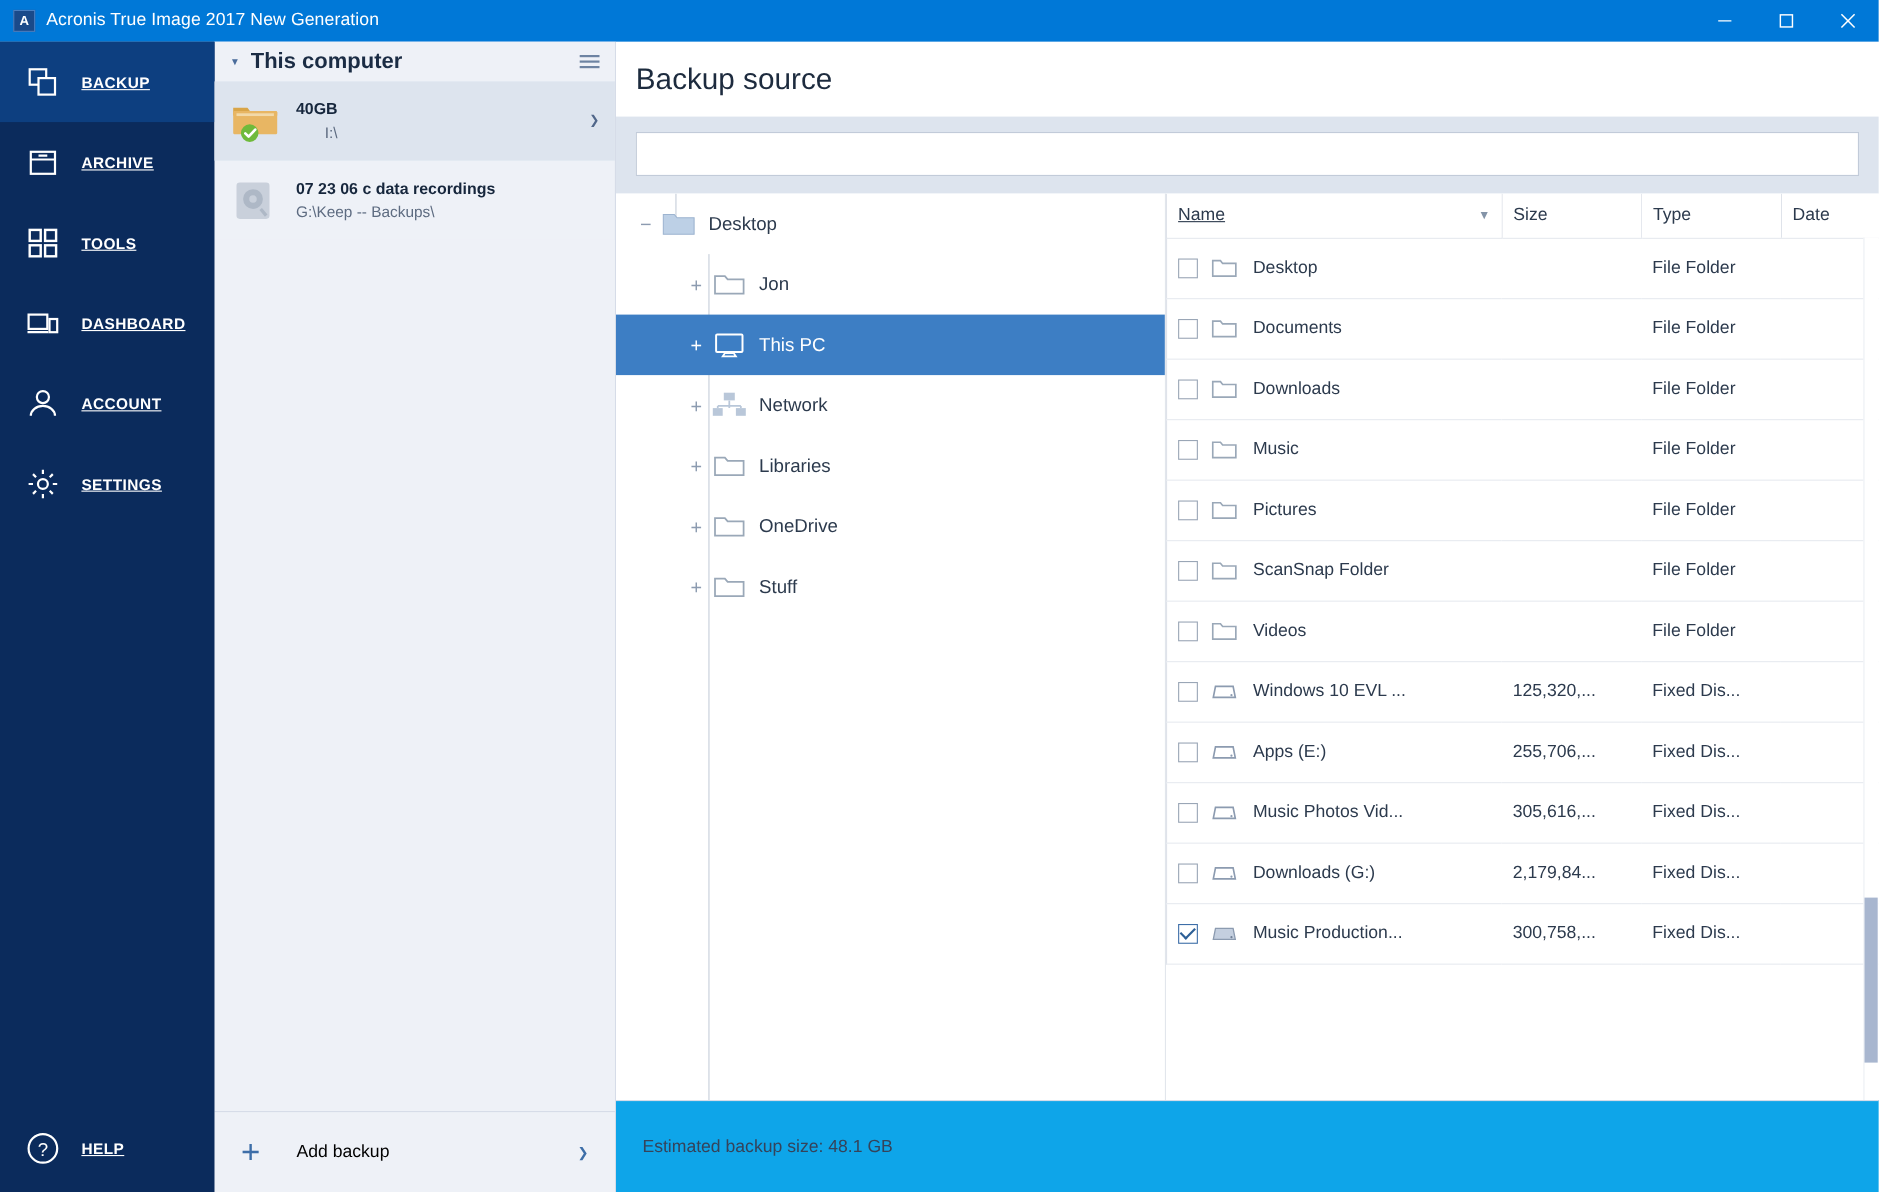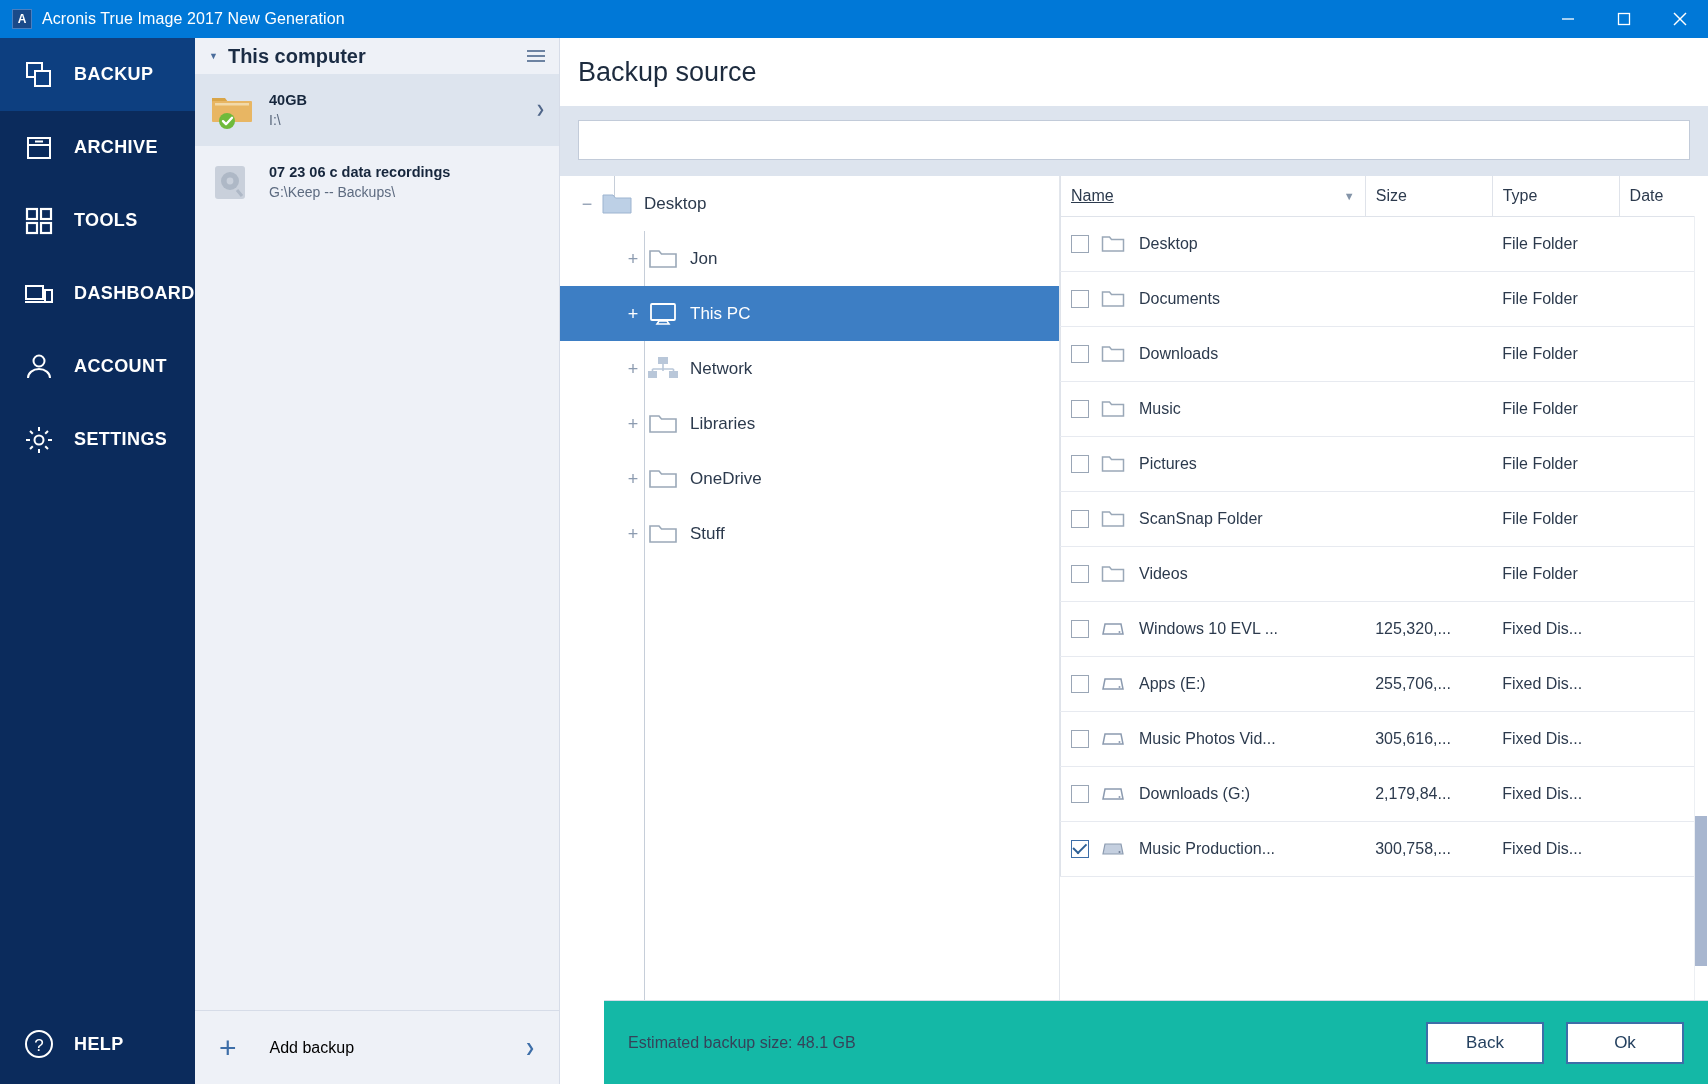--- a/index.html
+++ b/index.html
@@ -36,21 +36,21 @@
   
   .sidebar {
     width: 195px; flex: 0 0 195px; background: #0b2b5c; color: #fff;
     display: flex; flex-direction: column; position: relative;
   }
   .nav-item {
     height: 73px; display: flex; align-items: center; gap: 18px; padding-left: 22px;
     color: #fff;
   }
   .nav-item.active { background: #0d3f80; }
-  .nav-label { font-size: 18px; font-weight: bold; letter-spacing: .4px; }
+  .nav-label { font-size: 14px; font-weight: bold; letter-spacing: .4px; text-decoration: underline; }
   .nav-icon { width: 34px; height: 34px; display: flex; align-items: center; justify-content: center; }
   .nav-spacer { flex: 1 1 auto; }
   .nav-item.help { height: 80px; }
 
   
   .backups-col {
     width: 365px; flex: 0 0 365px; background: #eef1f7;
     display: flex; flex-direction: column; border-right: 1px solid #d6dce8;
   }
   .bk-header {
@@ -59,21 +59,21 @@
   }
   .bk-header-caret { color: #4a6c9b; font-size: 9px; }
   .bk-header-title { font-size: 20px; color: #1b2c44; font-weight: 600; flex: 1 1 auto; }
   .hamburger { display: flex; flex-direction: column; gap: 3px; width: 18px; }
   .hamburger span { display: block; height: 2px; background: #6d83a2; width: 100%; }
 
   .bk-item {
     display: flex; align-items: center; gap: 14px; padding: 14px 14px;
     min-height: 72px; border-bottom: 1px solid transparent; position: relative;
   }
-  .bk-item.selected { background: #dde4ee; }
+  .bk-item.selected { background: #dde4ee; text-align: right; }
   .bk-item-texts { display: flex; flex-direction: column; gap: 4px; min-width: 0; }
   .bk-name { font-size: 14.5px; font-weight: bold; color: #16263c; white-space: nowrap; }
   .bk-path { font-size: 14px; color: #5d6b80; white-space: nowrap; }
   .bk-caret { margin-left: auto; color: #5b7characters; }
   .bk-caret { margin-left: auto; color: #51678a; font-size: 11px; }
   .bk-icon { width: 46px; height: 40px; flex: 0 0 46px; position: relative; }
 
   .backups-fill { flex: 1 1 auto; background: #eef1f7; }
   .add-backup {
     height: 74px; flex: 0 0 74px; border-top: 1px solid #d6dce8;
@@ -158,22 +158,22 @@
   .list-scrollbar {
     position: absolute; right: 0; top: 40px; bottom: 0; width: 14px; background: #fff;
     border-left: 1px solid #eceff3;
   }
   .list-thumb {
     position: absolute; right: 1px; width: 12px; background: #a8b6cf; top: 600px; height: 150px;
   }
 
   
   .footer {
-    height: 84px; flex: 0 0 84px; border-top: 1px solid #d6dce8; background: #14b8a6;
-    display: flex; align-items: center; padding: 0 24px 0 24px; margin-left: 44px;
+    height: 84px; flex: 0 0 84px; border-top: 1px solid #d6dce8; background: #0ea5e9;
+    display: flex; align-items: center; padding: 0 24px 0 24px;
   }
   .est-text { font-size: 16px; color: #35435a; }
   .footer-btns { margin-left: auto; display: flex; gap: 22px; }
   .btn {
     width: 118px; height: 42px; border: 2px solid #3d6ea8; background: #fff;
     color: #24405f; font-size: 17px; display: flex; align-items: center; justify-content: center;
     font-family: "Liberation Sans", sans-serif;
   }
 
   
@@ -664,20 +664,16 @@
             </table>
           </div>
           <div class="list-scrollbar">
             <div class="list-thumb"></div>
           </div>
         </div>
       </div>
 
       <div class="footer">
         <span class="est-text">Estimated backup size: 48.1 GB</span>
-        <div class="footer-btns">
-          <button class="btn">Back</button>
-          <button class="btn">Ok</button>
-        </div>
       </div>
     </section>
   </div>
 </div>
 
 </body></html>

